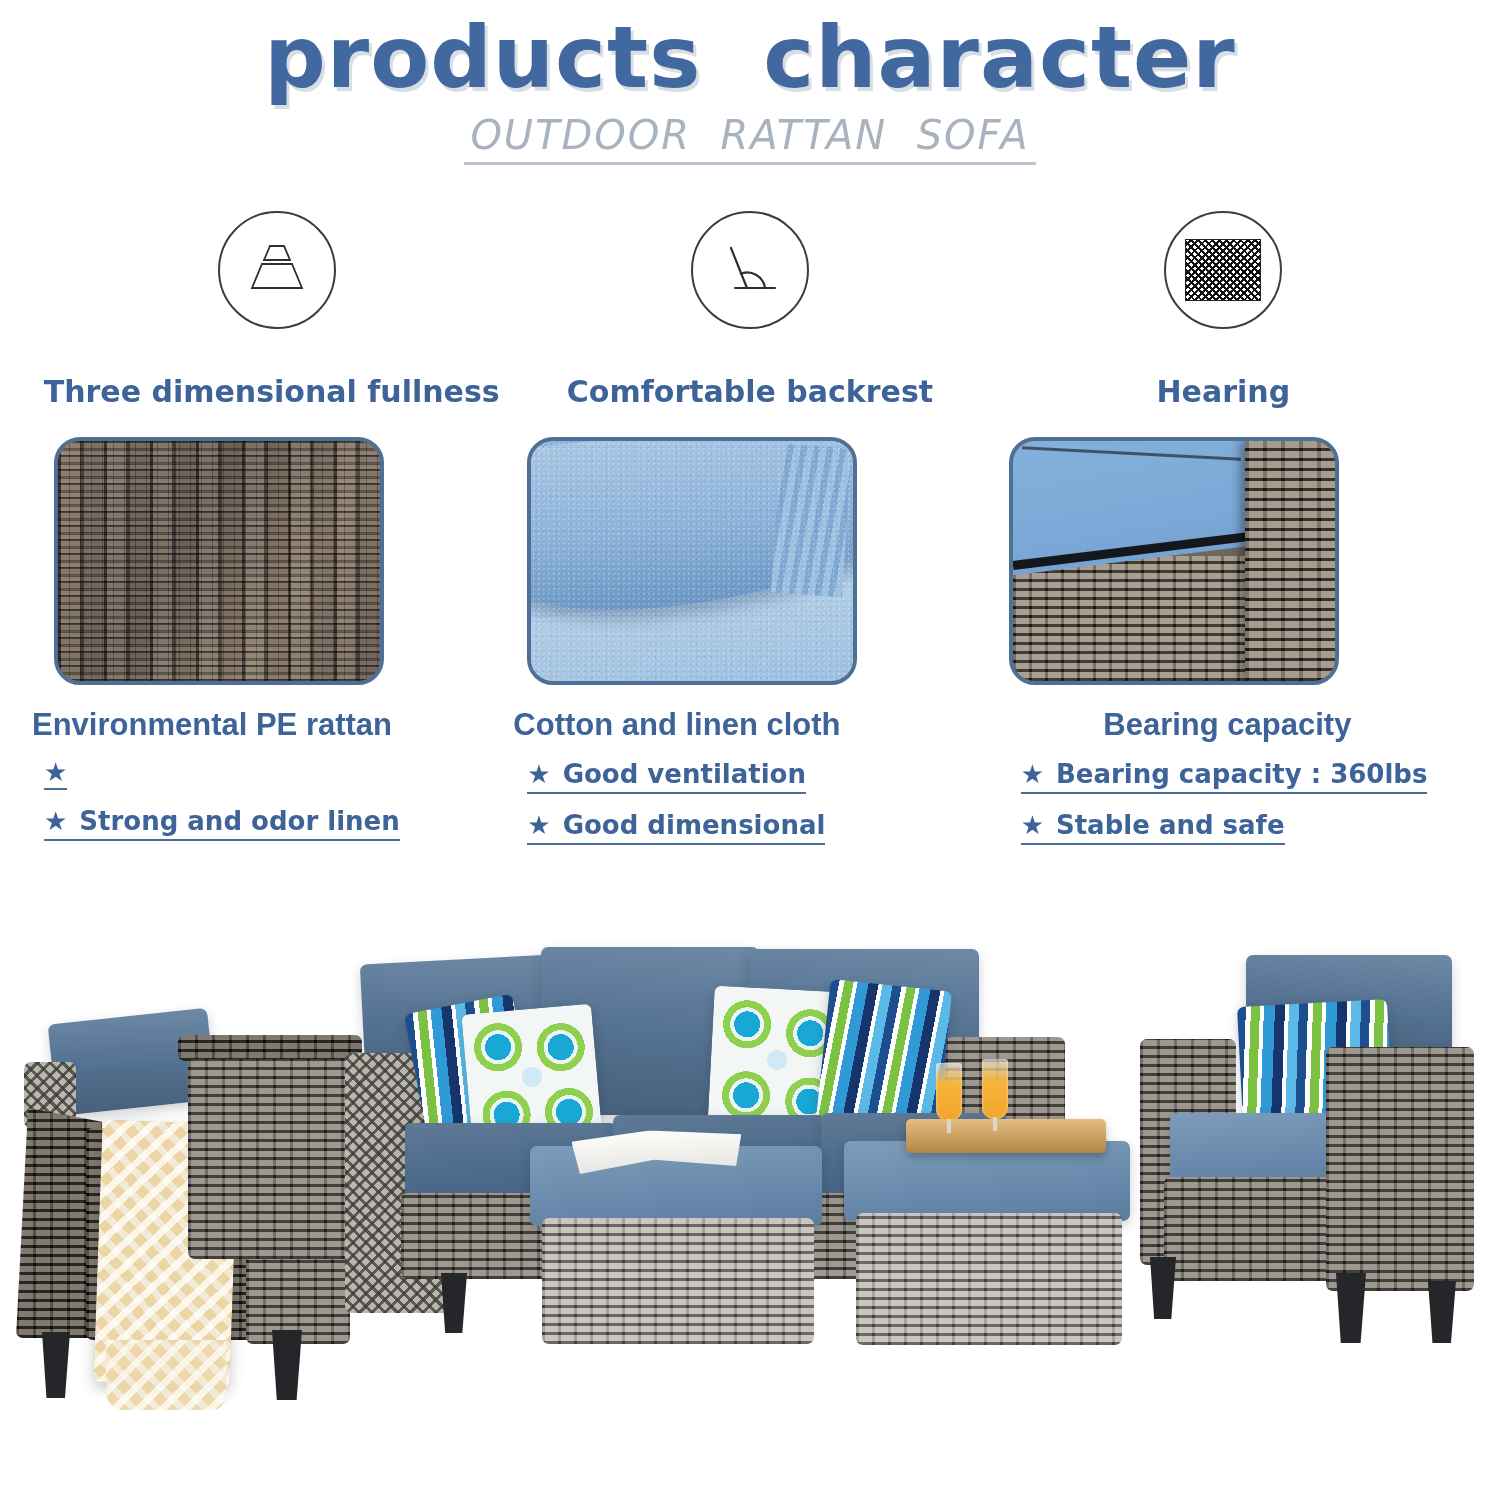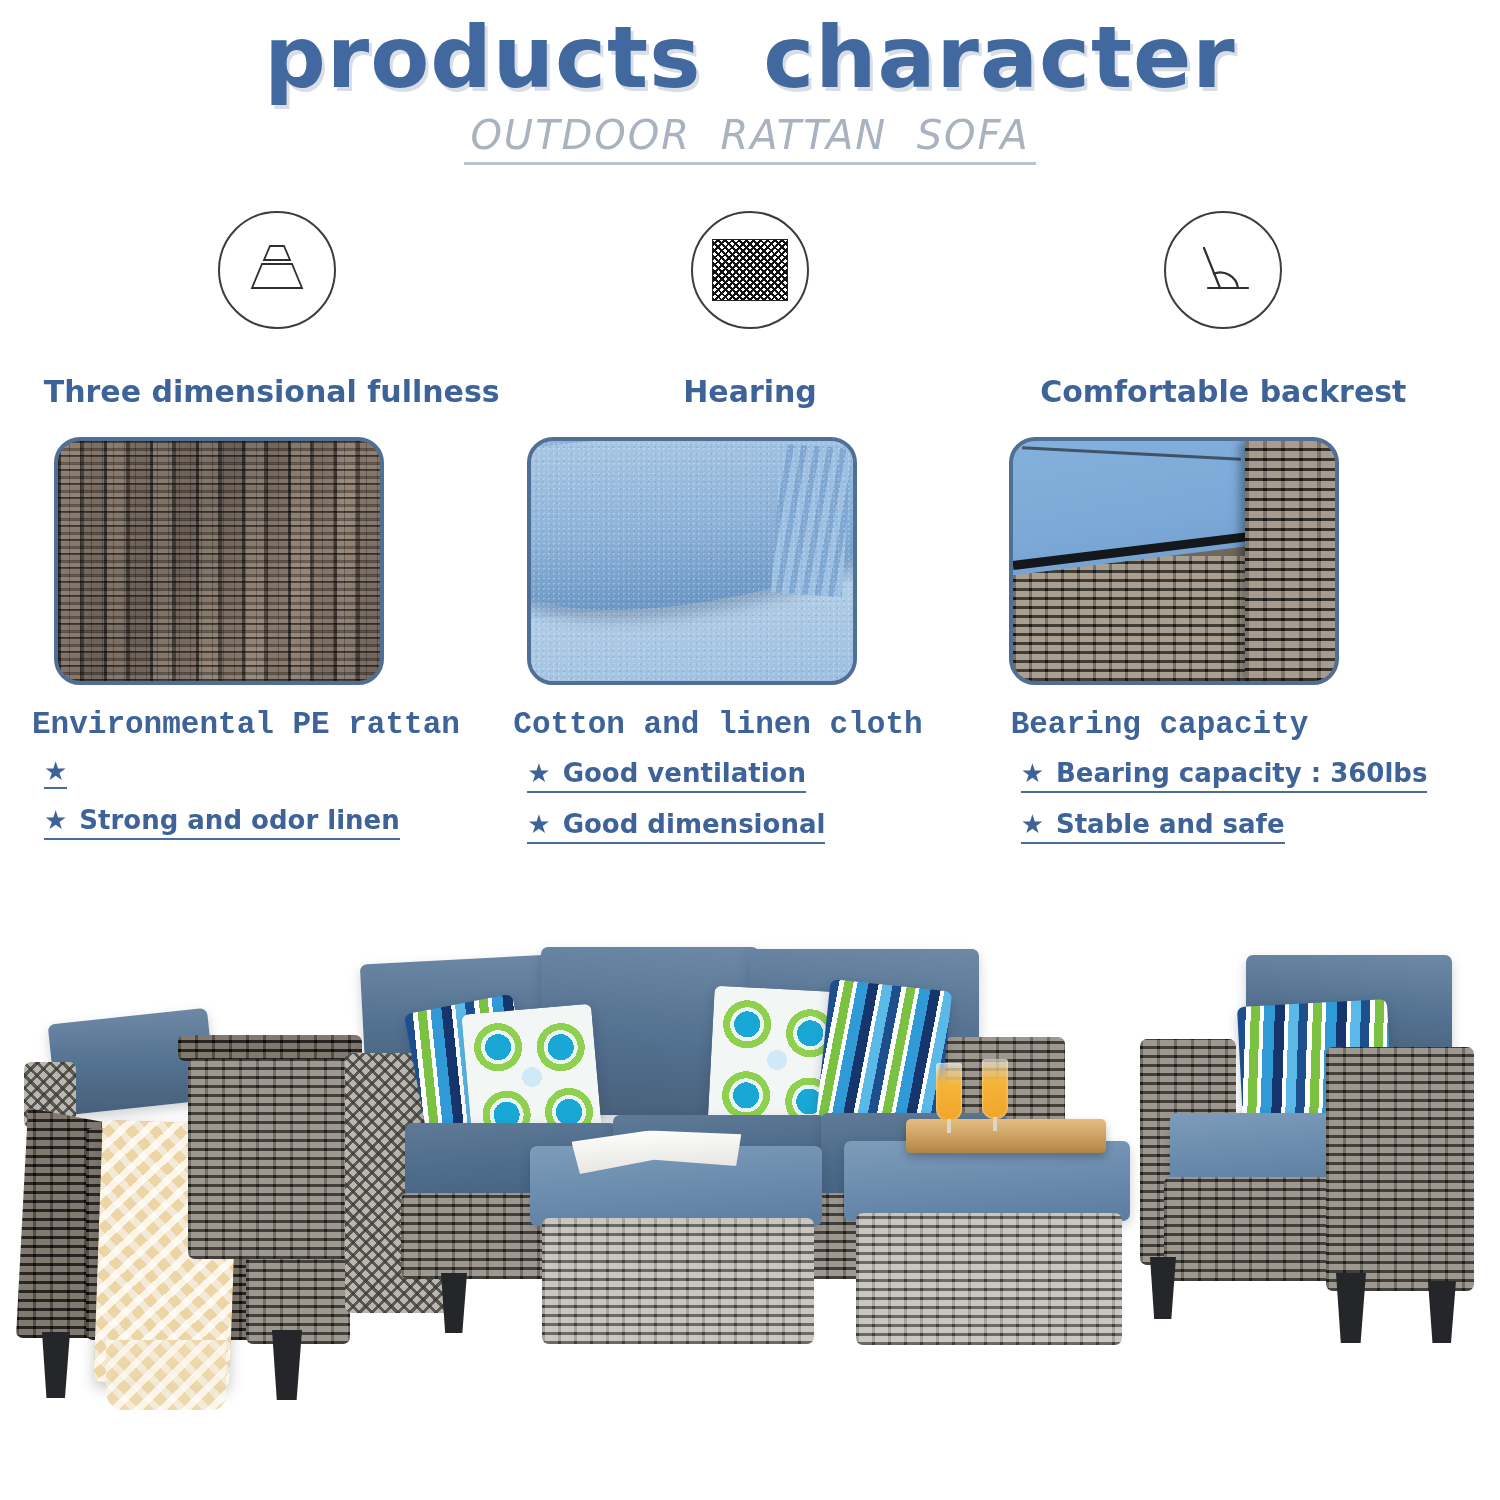--- a/index.html
+++ b/index.html
@@ -169,25 +169,25 @@
     background-color:#74695d;
     background-image:
       repeating-linear-gradient(0deg, rgba(0,0,0,.6) 0 3px, rgba(215,205,190,.4) 3px 10px),
       repeating-linear-gradient(90deg, rgba(0,0,0,.45) 0 4px, rgba(180,168,152,.3) 4px 18px);
     box-shadow:-5px 0 9px rgba(0,0,0,.35);
   }
 
   
   .cap-title {
     font-size:31px; font-weight:bold; color:#3d6398;
-    font-family:Liberation Mono, monospace;
+    font-family:Liberation Sans, sans-serif;
     margin:22px 0 0 0; white-space:nowrap;
   }
   .panel-col.c1 .cap-title { margin-left:-8px; }
-  .panel-col.c3 .cap-title { margin-left:24px; }
+  .panel-col.c3 .cap-title { margin-left:8px;text-align:center; }
   .bullet {
     display:flex; align-items:center; gap:12px;
     margin-top:16px; width:max-content;
     border-bottom:2px solid #4a6e9c;
     padding-bottom:3px;
   }
   .panel-col.c1 .bullet { margin-left:4px; }
   .panel-col.c2 .bullet { margin-left:14px; }
   .panel-col.c3 .bullet { margin-left:34px; }
   .bullet .star { font-size:26px; color:#3d6398; line-height:1; }
@@ -271,36 +271,36 @@
   <div class="icon-col c1">
     <div class="icon-circle">
       <svg width="86" height="72" viewBox="0 0 86 72" aria-hidden="true">
         <path d="M30 26 L56 26 L50 12 L36 12 Z" fill="none" stroke="#2f2f2f" stroke-width="1.8"></path>
         <path d="M18 54 L68 54 L58 30 L28 30 Z" fill="none" stroke="#2f2f2f" stroke-width="1.8"></path>
       </svg>
     </div>
     <div class="icon-label">Three dimensional fullness</div>
   </div>
 
-  <div class="icon-col c3">
-    <div class="icon-circle">
-      <div class="mesh-rect"></div>
-    </div>
-    <div class="icon-label">Hearing</div>
-  </div>
-
   <div class="icon-col c2">
     <div class="icon-circle">
       <svg width="86" height="72" viewBox="0 0 86 72" aria-hidden="true">
         <path d="M24 14 L40 54" fill="none" stroke="#2f2f2f" stroke-width="2.2" stroke-linecap="round"></path>
         <path d="M28 54 L68 54" fill="none" stroke="#2f2f2f" stroke-width="2.2" stroke-linecap="round"></path>
         <path d="M33 40 A18 18 0 0 1 58 54" fill="none" stroke="#2f2f2f" stroke-width="2.2"></path>
       </svg>
     </div>
     <div class="icon-label">Comfortable backrest</div>
+  </div>
+
+  <div class="icon-col c3">
+    <div class="icon-circle">
+      <div class="mesh-rect"></div>
+    </div>
+    <div class="icon-label">Hearing</div>
   </div>
 
 </div>
 
 <div class="panel-row">
 
   <div class="panel-col c1">
     <div class="photo">
       <div class="tex-rattan"></div>
     </div>

